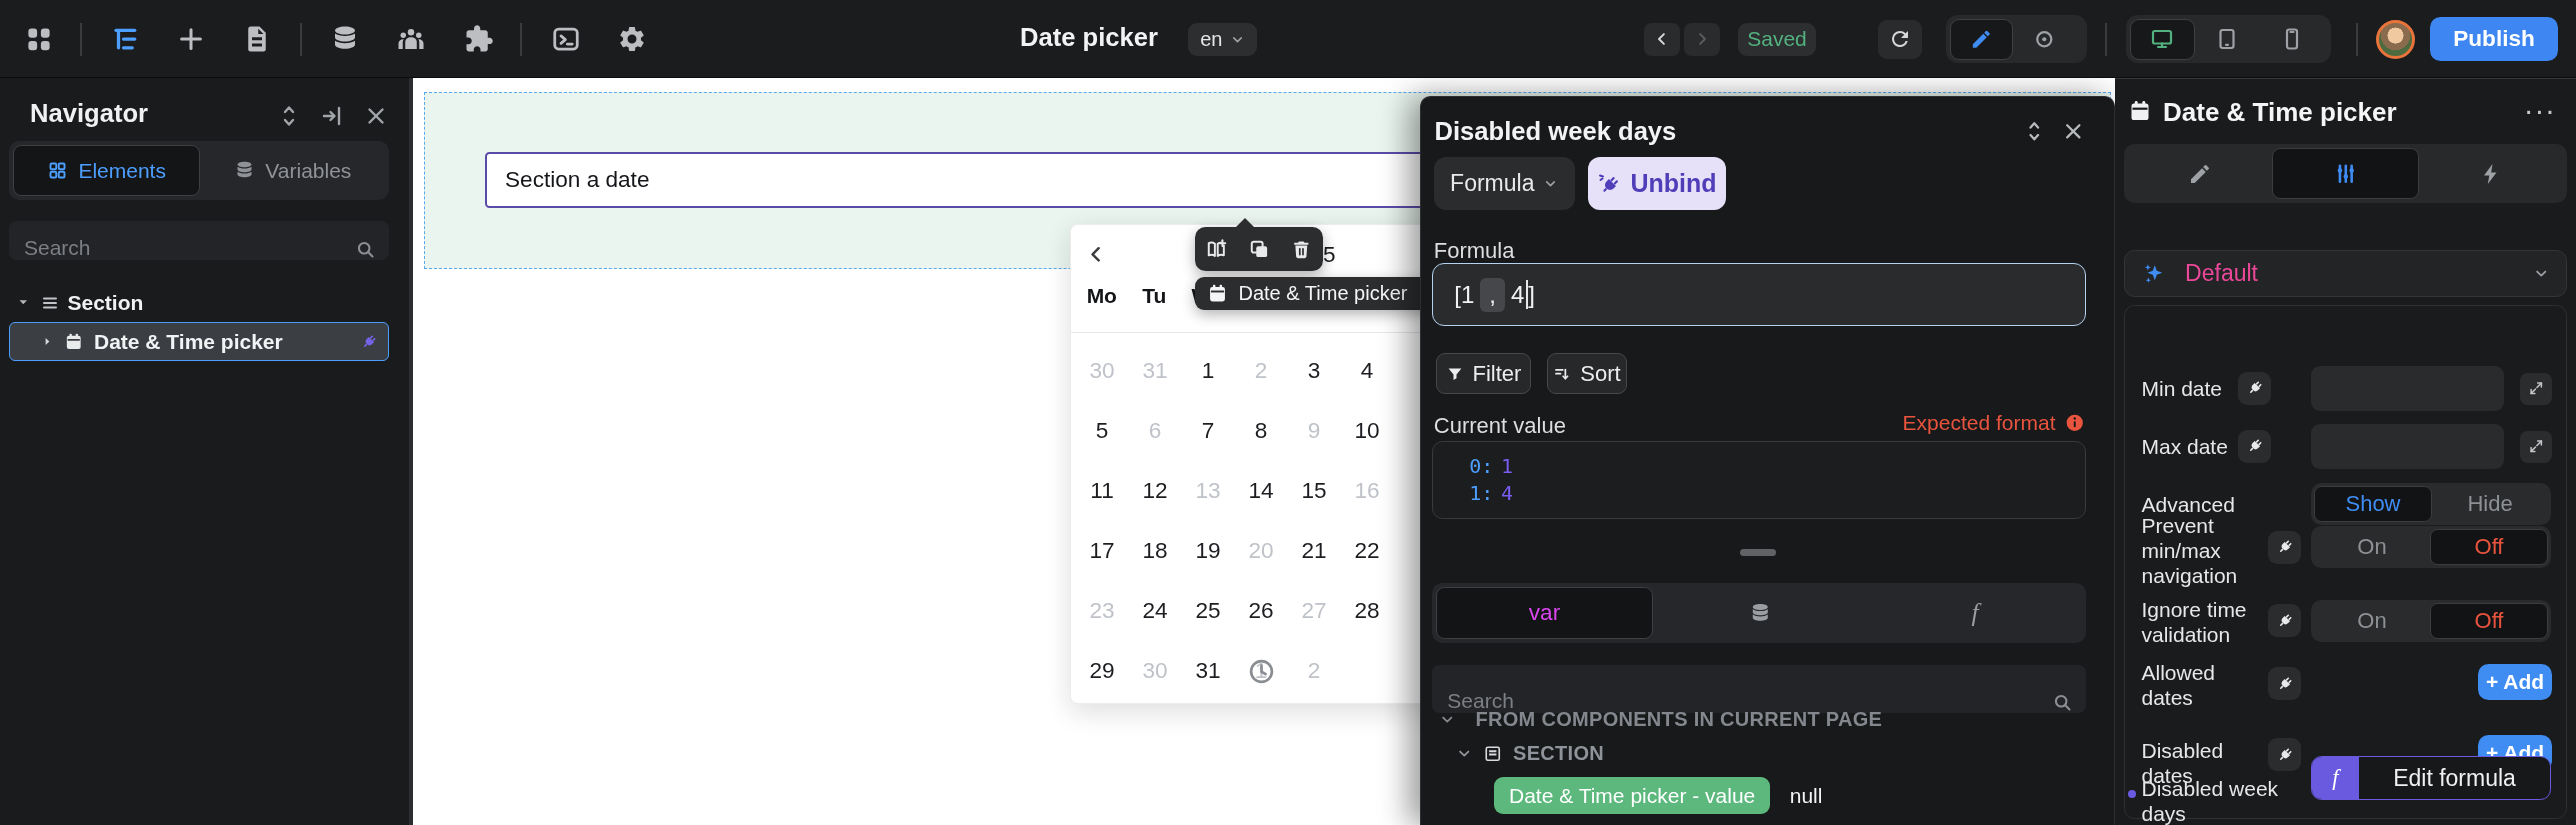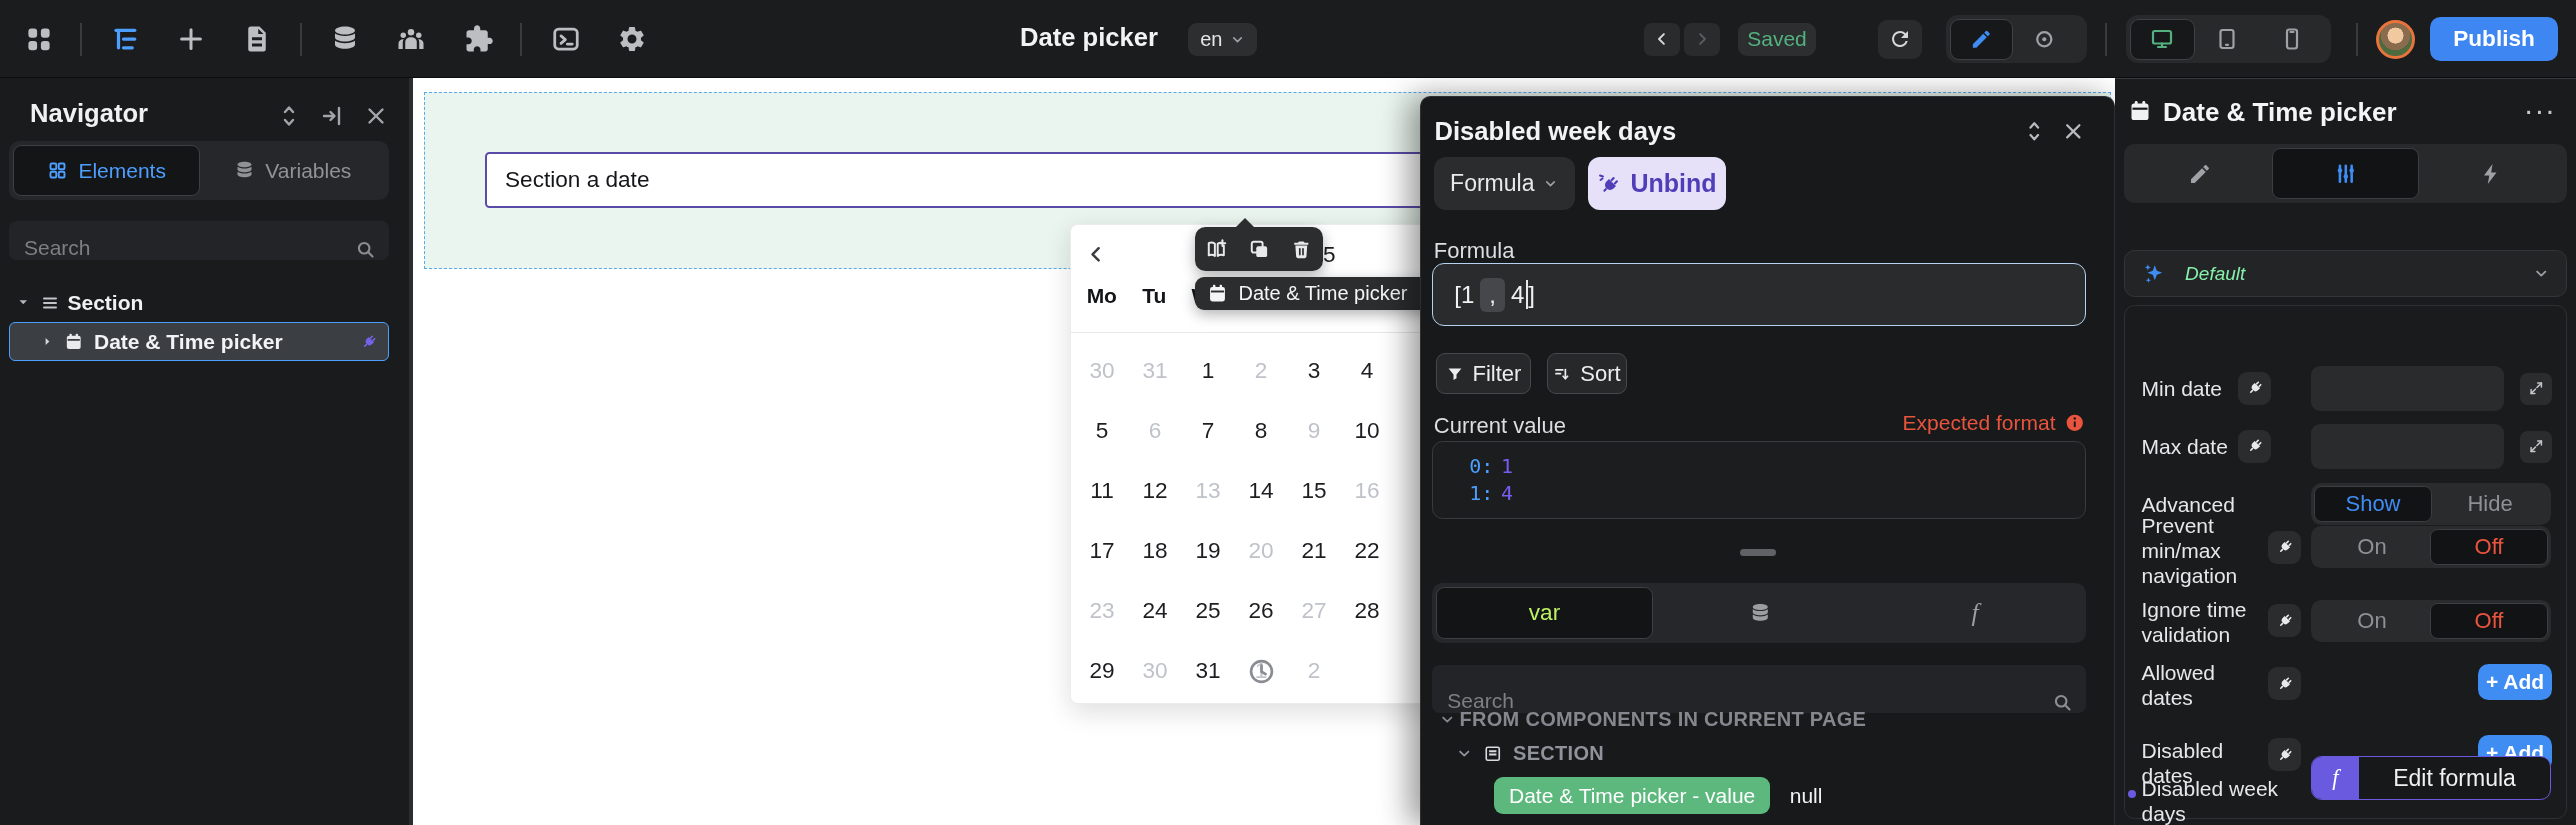--- a/index.html
+++ b/index.html
@@ -69,39 +69,39 @@
   #formula-input .chip { background:#46474b; border-radius:6px; padding:3px 9px; margin:0 6px; }
   #formula-input .caret-bar { width:2.3px; height:29px; background:#e8e9ea; margin-left:1.5px; }
   .mini-btn { position:absolute; top:256px; height:41px; background:#27282a; border:1.5px solid #47484c; border-radius:9px; display:flex; align-items:center; justify-content:center; gap:9px; font-size:22px; color:#eceded; cursor:pointer;text-align:center; }
   #cur-label { position:absolute; left:12.8px; top:316px; font-size:22px; color:#dcdee0; }
   #expected { position:absolute; right:30px; top:314px; display:flex; align-items:center; gap:9px; font-size:21px; color:#e8543d; cursor:pointer; }
   #value-box { position:absolute; left:11.3px; top:344px; width:654px; height:78px; background:#1c1d1f; border:1.1px solid #3a3b3e; border-radius:10.5px; padding:10.5px 0 0 36px; font-family:"DejaVu Sans Mono", monospace; font-size:20px; line-height:27px; }
   #value-box .k { color:#4c9ffe; } #value-box .v { color:#7a5cf0; margin-left:7.5px; }
   #drag-handle { position:absolute; left:319px; top:452px; width:36px; height:6.8px; border-radius:3.8px; background:#606266; cursor:grab; }
   #src-tabs { position:absolute; left:11.3px; top:486px; width:654px; height:60px; background:#26272a; border-radius:10.5px; display:flex; padding:3.8px; }
   .src-tab { flex:1; border-radius:8.3px; display:flex; align-items:center; justify-content:center; color:#9a9da1; font-size:22.6px; cursor:pointer; }
-  .src-tab.active { background:#131416; border:0.8px solid #3e4043; color:#bef264; }
+  .src-tab.active { background:#131416; border:0.8px solid #3e4043; color:#d946ef; }
   #pop-search { position:absolute; left:11.3px; top:568px; width:654px; height:48px; }
-  #from-row { position:absolute; left:18px; top:611px; display:flex; align-items:center; gap:4px; cursor:pointer; }
+  #from-row { position:absolute; left:18px; top:611px; display:flex; align-items:center; gap:20px; cursor:pointer; }
   #from-row span { font-size:20px; font-weight:600; letter-spacing:0.3px; color:#84888e; }
   #section-row { position:absolute; left:35px; top:645px; display:flex; align-items:center; gap:10.5px; cursor:pointer; }
   #section-row span { font-size:20px; font-weight:700; letter-spacing:0.3px; color:#8f939a; }
   #value-pill-row { position:absolute; left:73px; top:680px; display:flex; align-items:center; gap:19.5px; }
   #value-pill { background:#5cb87c; border-radius:9px; height:37px; display:flex; align-items:center; padding:0 15px; color:#fff; font-size:21px; white-space:nowrap; cursor:pointer; }
   #value-null { color:#f2f3f4; font-size:21px; }
 
   
   #inspector { position:absolute; left:2115px; top:78px; width:461px; height:747px; background:#1a1b1d; border-top:1.5px solid #38393c; z-index:11; color:#e5e7e9; }
   #insp-title { position:absolute; left:48px; top:18px; font-size:26px; font-weight:600; color:#f4f5f6; }
   #insp-more { position:absolute; right:19.5px; top:7.5px; font-size:30px; letter-spacing:2.3px; color:#c6c8cb; cursor:pointer; }
   #insp-tabs { position:absolute; left:9px; top:65px; width:443px; height:59px; background:#28292b; border-radius:10.5px; display:flex; padding:3.8px; }
   .insp-tab { flex:1; border-radius:8.3px; display:flex; align-items:center; justify-content:center; color:#9ea1a5; cursor:pointer; }
   .insp-tab.active { background:#121315; border:0.8px solid #3c3e41; }
   #state-select { position:absolute; left:9px; top:171px; width:443px; height:47px; background:#232426; border:0.8px solid #333538; border-radius:10.5px; display:flex; align-items:center; padding:0 16.5px; gap:18px; cursor:pointer; }
-  #state-select .lbl { flex:1; font-size:19px; color:#86efac;font-style:italic; }
+  #state-select .lbl { flex:1; font-size:23px; color:#ec4899; }
   #prop-group { position:absolute; left:9px; top:226px; width:443px; height:514px; border:1.1px solid #2e3033; border-radius:10.5px; }
   .prow { position:absolute; left:0; width:100%; }
   .prow .plabel { position:absolute; left:16.5px; font-size:21px; color:#e5e7e9; line-height:25px; }
   .plug-btn { position:absolute; width:33px; height:33px; background:#2b2c2e; border-radius:9px; display:flex; align-items:center; justify-content:center; color:#e8e9eb; cursor:pointer; }
   .pinput { position:absolute; left:186px; width:193px; height:45px; background:#2a2b2d; border-radius:9px; display:flex; align-items:center; padding:0 12px; font-size:21px; color:#f0f1f2; overflow:hidden; white-space:nowrap; cursor:text; }
   .expand-btn { position:absolute; left:395px; width:32px; height:32px; background:#2b2c2e; border-radius:7.5px; display:flex; align-items:center; justify-content:center; color:#c3c5c8; cursor:pointer; }
   .toggle { position:absolute; left:186px; width:240px; height:42px; background:#2a2b2d; border-radius:10.5px; display:flex; padding:3px; }
   .tseg { flex:1; border-radius:7.5px; display:flex; align-items:center; justify-content:center; font-size:22px; color:#8d9094; cursor:pointer; }
   .tseg.active { background:#121315; border:0.8px solid #3c3e41; }
   .tseg.active.blue { color:#3f8cf3; } .tseg.active.orange { color:#e8543d; }

